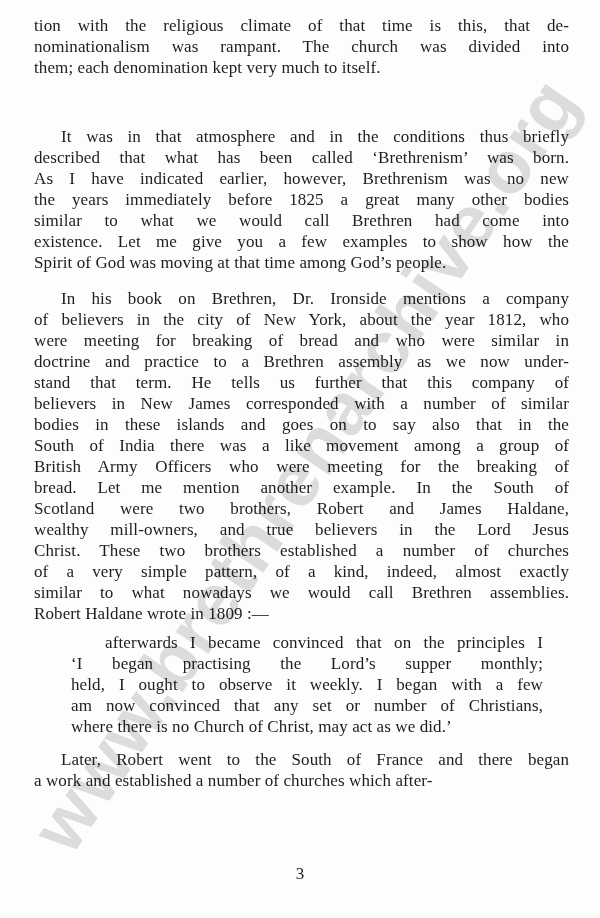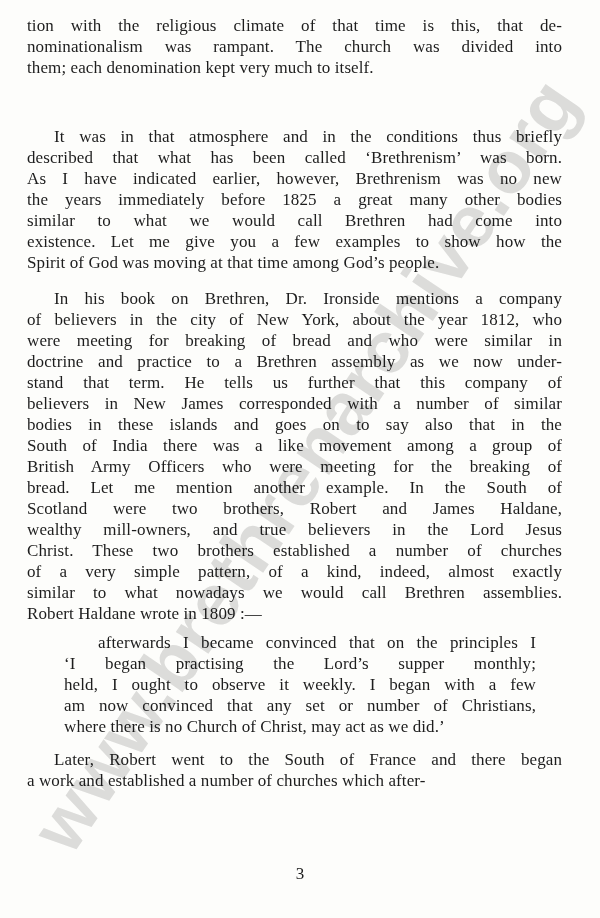--- a/index.html
+++ b/index.html
@@ -31,21 +31,21 @@
     color: #c3c3c3;
     opacity: 0.55;
     white-space: nowrap;
     text-align: center;
     mix-blend-mode: multiply;
     pointer-events: none;
     z-index: 2;
   }
   .text-block {
     position: absolute;
-    left: 27px;
+    left: 34px;
     top: 15px;
     width: 535px;
     z-index: 1;
     font-size: 17px;
   }
   .para { margin: 0; }
   .line {
     line-height: 21px;
     text-align: justify;
     text-align-last: justify;

